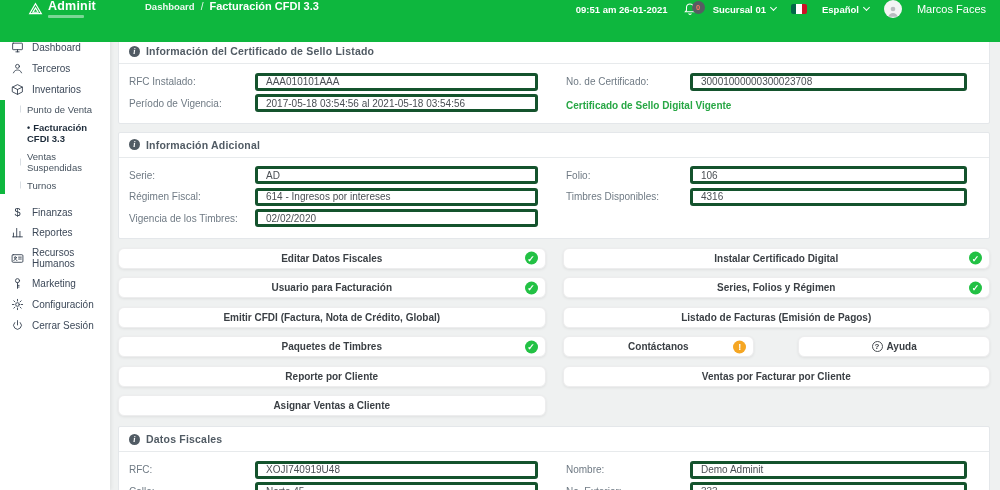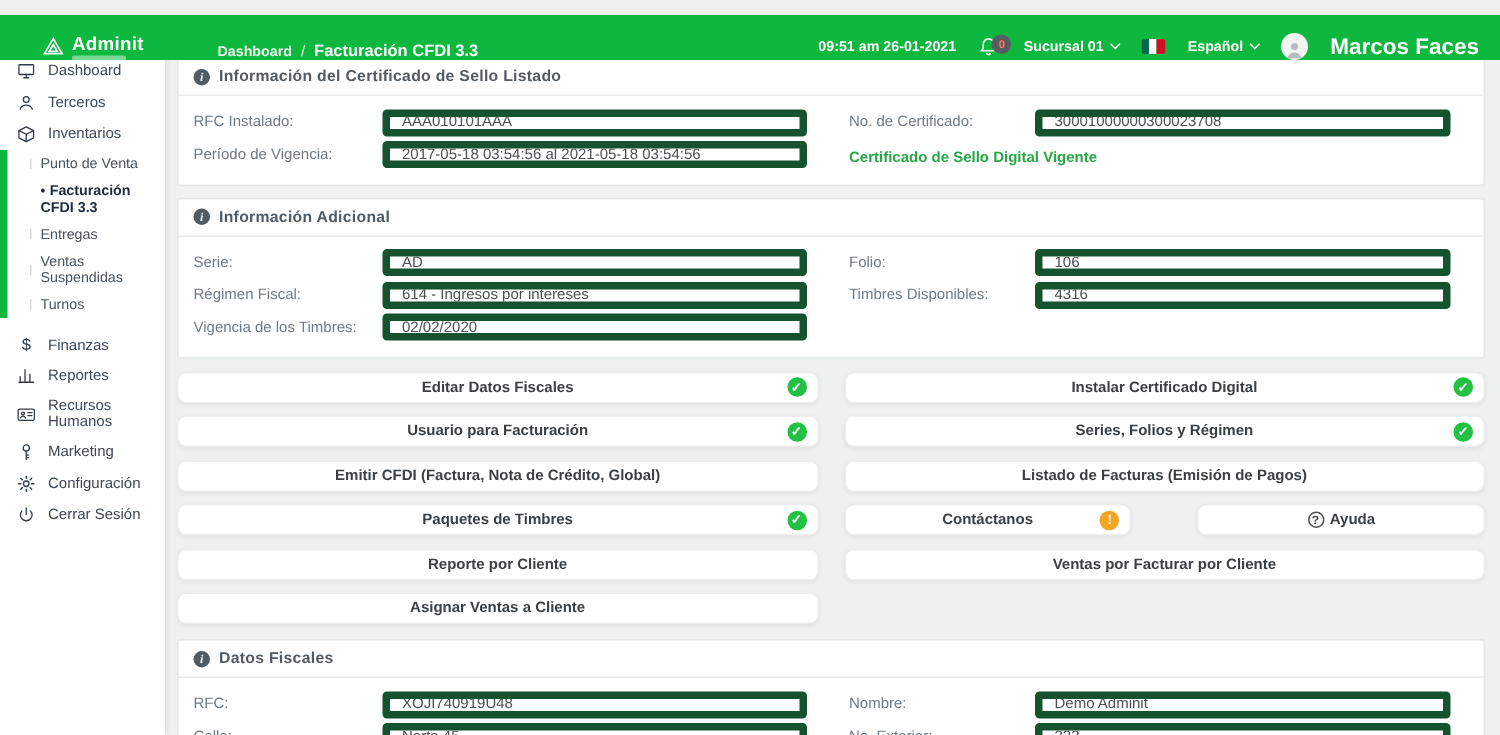--- a/index.html
+++ b/index.html
@@ -1,21 +1,21 @@
 <!DOCTYPE html>
 <html><head>
 <meta charset="utf-8">
 <style>
   * { box-sizing: border-box; margin: 0; padding: 0; }
   html,body { width:1000px; height:490px; overflow:hidden; }
   body { font-family:"Liberation Sans", sans-serif; background:#eff1f1; position:relative; }
 
   
-  .topbar { position:absolute; top:10px; left:0; width:1000px; height:30px; background:#0eb73e;
-            display:flex; align-items:flex-end; color:#fff; z-index:10; }
+  .topbar { position:absolute; top:0; left:0; width:1000px; height:42px; background:#0eb73e;
+            display:flex; align-items:flex-start; color:#fff; z-index:10; }
   .brand { display:flex; align-items:center; gap:5px; margin-left:28px; width:105px; }
   .brand svg { width:15px; height:14px; stroke:#fff; fill:none; stroke-width:2; }
   .brand-name { font-size:12.5px; font-weight:bold; letter-spacing:.2px; line-height:1; }
   .brand-tagline { width:36px; height:3px; background:rgba(255,255,255,.45); margin-top:2px; border-radius:1px; }
   .breadcrumb { display:flex; align-items:center; gap:6px; margin-left:12px; }
   .crumb-root { font-size:9.5px; font-weight:bold; opacity:.92; cursor:pointer; }
   .crumb-sep { font-size:10px; opacity:.9; }
   .crumb-current { font-size:11px; font-weight:bold; }
   .topbar-right { margin-left:auto; display:flex; align-items:center; gap:15px; padding-right:14px; }
   .datetime { font-size:9.5px; font-weight:bold; }
@@ -25,21 +25,21 @@
                 background:#565d63; color:#ff7761; font-size:7.5px; font-weight:bold;
                 display:flex; align-items:center; justify-content:center; }
   .hdr-item { display:flex; align-items:center; gap:5px; font-size:9.5px; font-weight:bold; cursor:pointer; }
   .chev { width:5px; height:5px; border-right:1.5px solid #fff; border-bottom:1.5px solid #fff;
           transform:rotate(45deg); margin-top:-3px; }
   .flag { width:16px; height:10px; display:flex; border-radius:2px; overflow:hidden; }
   .flag i { flex:1; } .flag .g{background:#006847;} .flag .w{background:#fff;} .flag .r{background:#ce1126;}
   .avatar { width:18px; height:18px; border-radius:50%; background:#f3f4f4; overflow:hidden;
             display:flex; align-items:flex-end; justify-content:center; cursor:pointer; }
   .avatar svg { width:14px; height:14px; fill:#b9bcbf; }
-  .username { font-size:15px; font-weight:bold; }
+  .username { font-size:11px; font-weight:normal; }
 
   
   .sidebar { position:absolute; top:30px; left:0; width:110px; height:460px; background:#fff;
              box-shadow:1px 0 4px rgba(0,0,0,.08); padding-top:7px; z-index:5; }
   .nav-item { display:flex; align-items:center; gap:8px; padding:4px 0 4px 11px;
               font-size:10px; color:#3c4858; cursor:pointer; }
   .nav-item svg { width:13px; height:13px; fill:none; stroke:#2f3b4a; stroke-width:1.6;
                   stroke-linecap:round; stroke-linejoin:round; flex-shrink:0; }
   .nav-dollar { width:13px; text-align:center; font-size:11px; color:#2f3b4a; flex-shrink:0; }
   .ventas-group { position:relative; }
@@ -60,21 +60,21 @@
                   letter-spacing:.2px; }
   .info-icon { width:11px; height:11px; border-radius:50%; background:#515b64; color:#fff;
                font-size:8px; font-weight:bold; font-family:"Liberation Serif",serif; font-style:italic;
                display:flex; align-items:center; justify-content:center; flex-shrink:0; }
   .panel-body { padding:5px 0 7px; }
   .cols { display:flex; }
   .col { width:50%; }
   .field { display:flex; align-items:center; margin:3.5px 0; }
   .field label { width:136px; padding-left:10px; font-size:10px; color:#6f7a84; flex-shrink:0; }
   .col.right .field label { padding-left:12px; }
-  .field input { flex:1; height:18px; border:5px solid #14532d; border-radius:3px; background:#fff;
+  .field input { flex:1; height:18px; border:3px solid #14532d; border-radius:3px; background:#fff;
                  font-family:"Liberation Sans",sans-serif; font-size:10px; color:#4a4f54;
                  padding:0 8px; margin-right:16px; }
   .col.right .field input { margin-right:22px; }
   .status-line { padding:6px 0 0 12px; font-size:10px; font-weight:bold; color:#28a745; }
 
   
   .actions { display:grid; grid-template-columns:1fr 1fr; column-gap:17px; row-gap:8.5px; margin:9px 0 10px; }
   .action-btn { position:relative; background:#fff; border:1px solid #ededee; border-radius:6px;
                 height:21px; display:flex; align-items:center; justify-content:center;
                 font-size:10px; font-weight:bold; color:#3a3f44; cursor:pointer;
@@ -165,23 +165,20 @@
 
   <div class="ventas-group">
     <div class="active-bar"></div>
     <div class="nav-subitem">
       <span>Punto de Venta</span>
     </div>
     <div class="nav-subitem active">
       <span class="sub-dot">•</span><span>Facturación CFDI 3.3</span>
     </div>
     <div class="nav-subitem">
-      <span>Entregas</span>
-    </div>
-    <div class="nav-subitem">
       <span>Ventas Suspendidas</span>
     </div>
     <div class="nav-subitem">
       <span>Turnos</span>
     </div>
   </div>
 
   <div class="nav-gap"></div>
   <div class="nav-item">
     <span class="nav-dollar">$</span>

